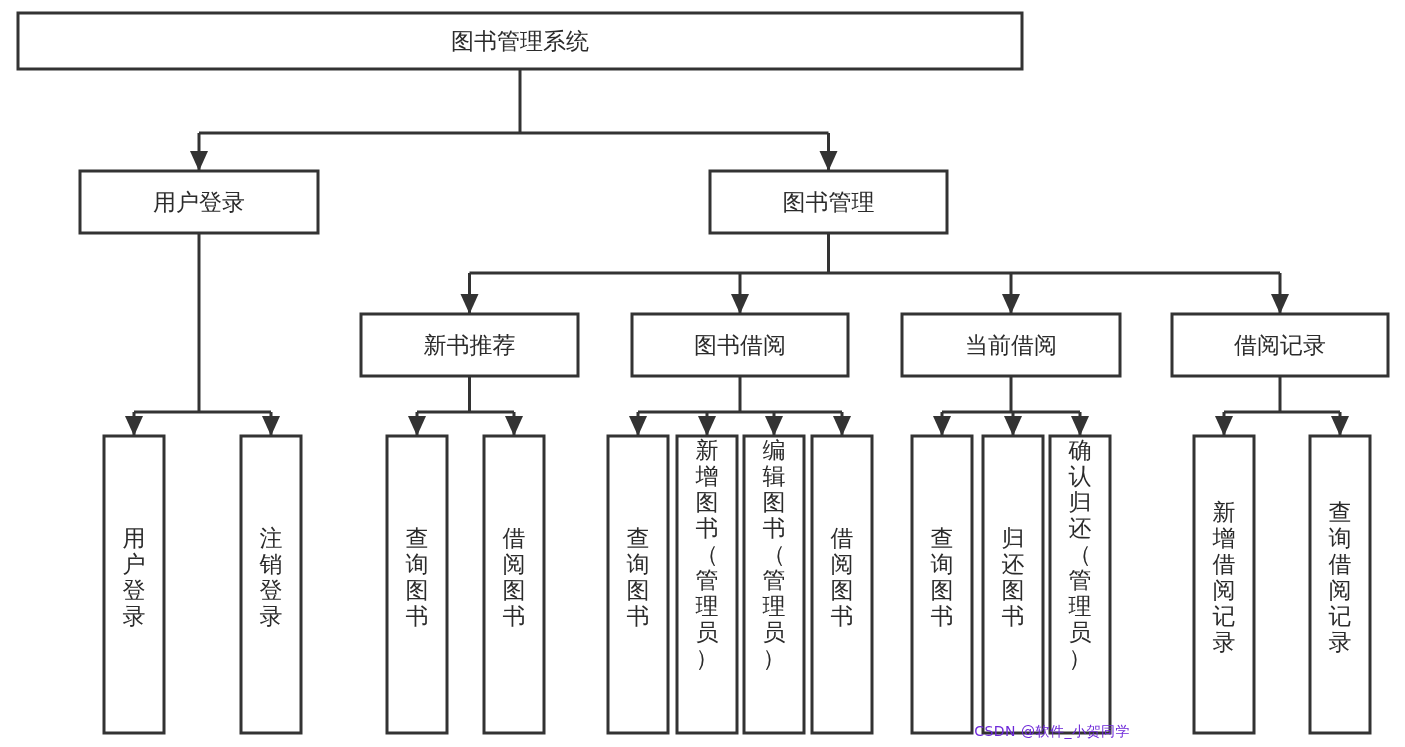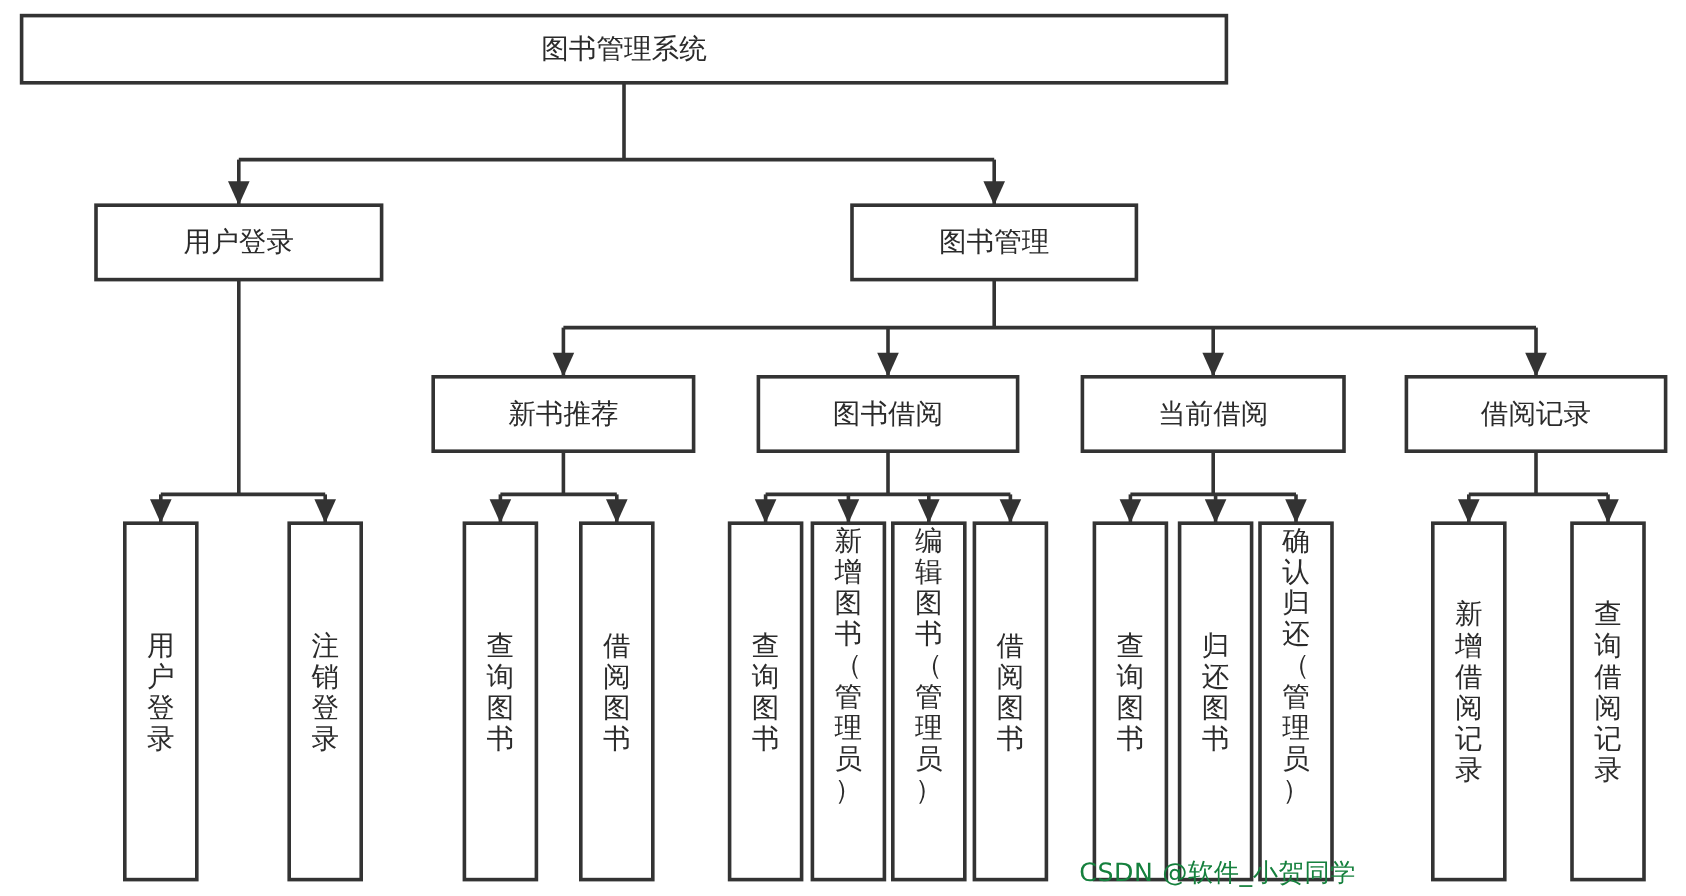--- a/index.html
+++ b/index.html
@@ -51,22 +51,22 @@
     fill: #2b2b2b;
     font-family: "DejaVu Sans", "Liberation Sans", sans-serif;
     font-size: 23px;
     text-anchor: middle;
   }
   .watermark {
     position: absolute;
     right: 8px;
     bottom: 6px;
     font-family: "DejaVu Sans", "Liberation Sans", sans-serif;
-    font-size: 21px;
-    color: #15803d;
+    font-size: 14px;
+    color: #6d28d9;
     letter-spacing: 0.5px;
     white-space: nowrap;
     user-select: none;
   }
 </style>
 </head>
 <body>
 
 <div id="diagram-root">
   <svg class="flow" viewBox="0 0 1405 747" xmlns="http://www.w3.org/2000/svg">

